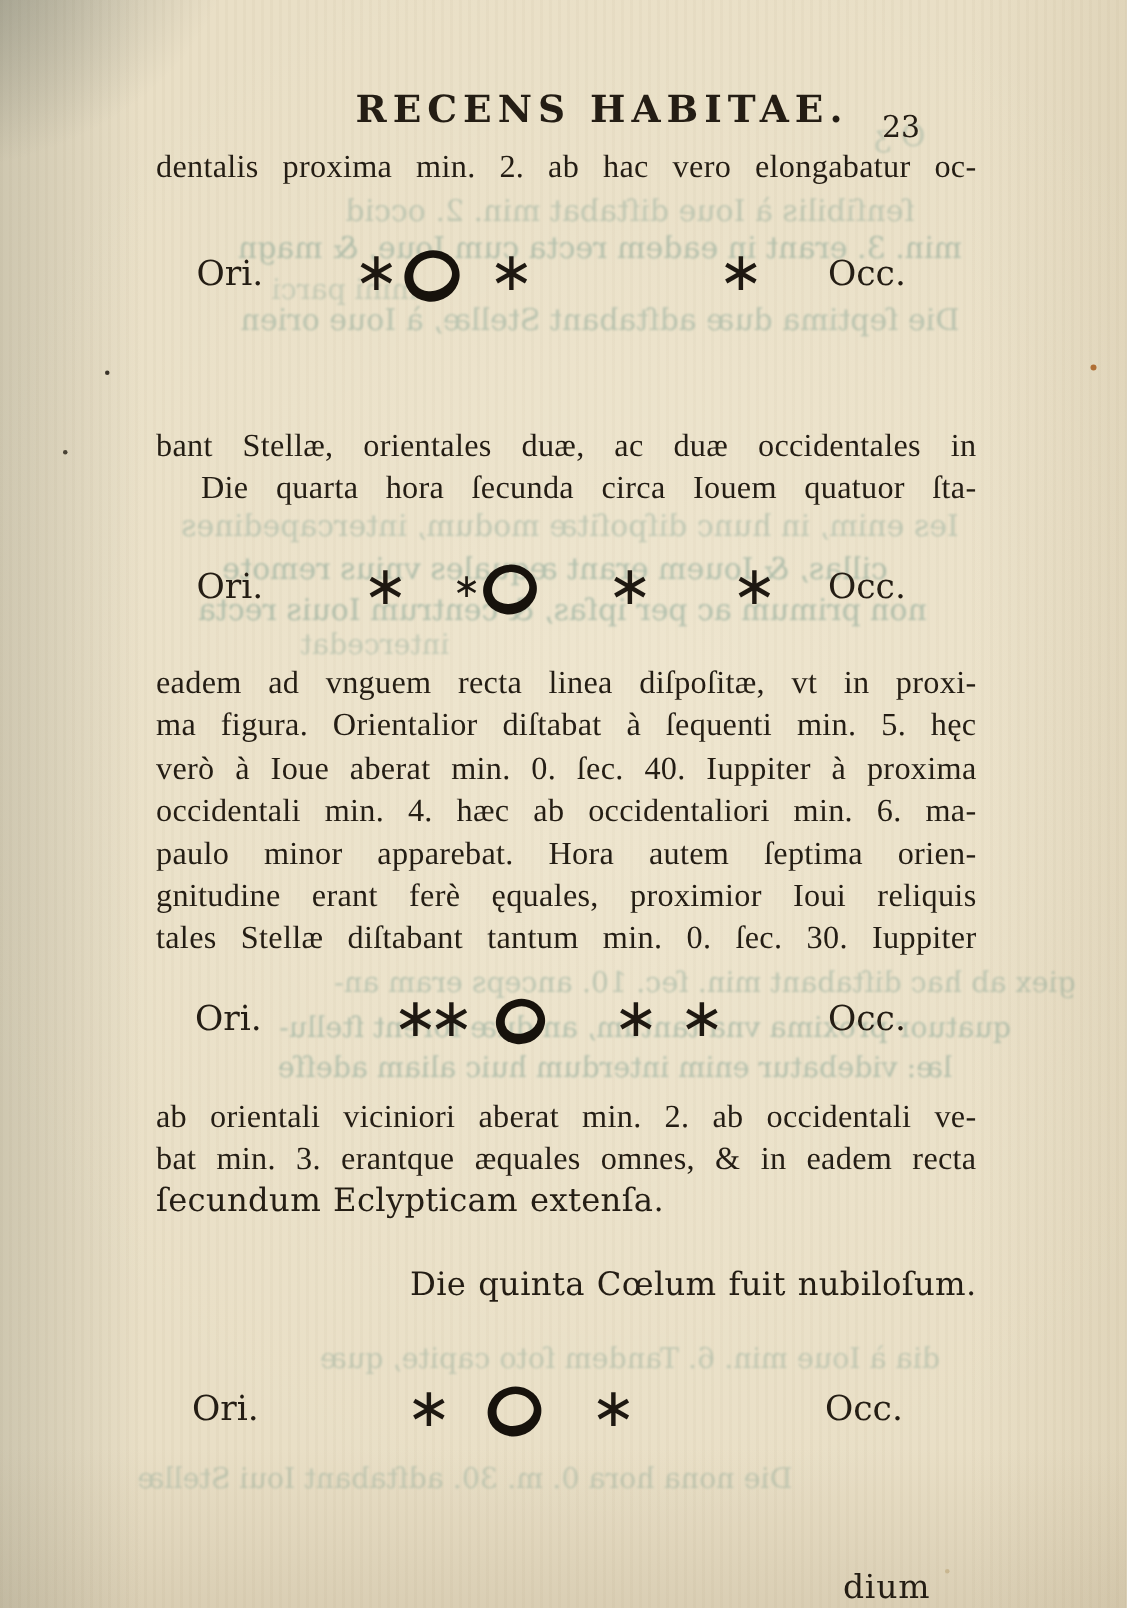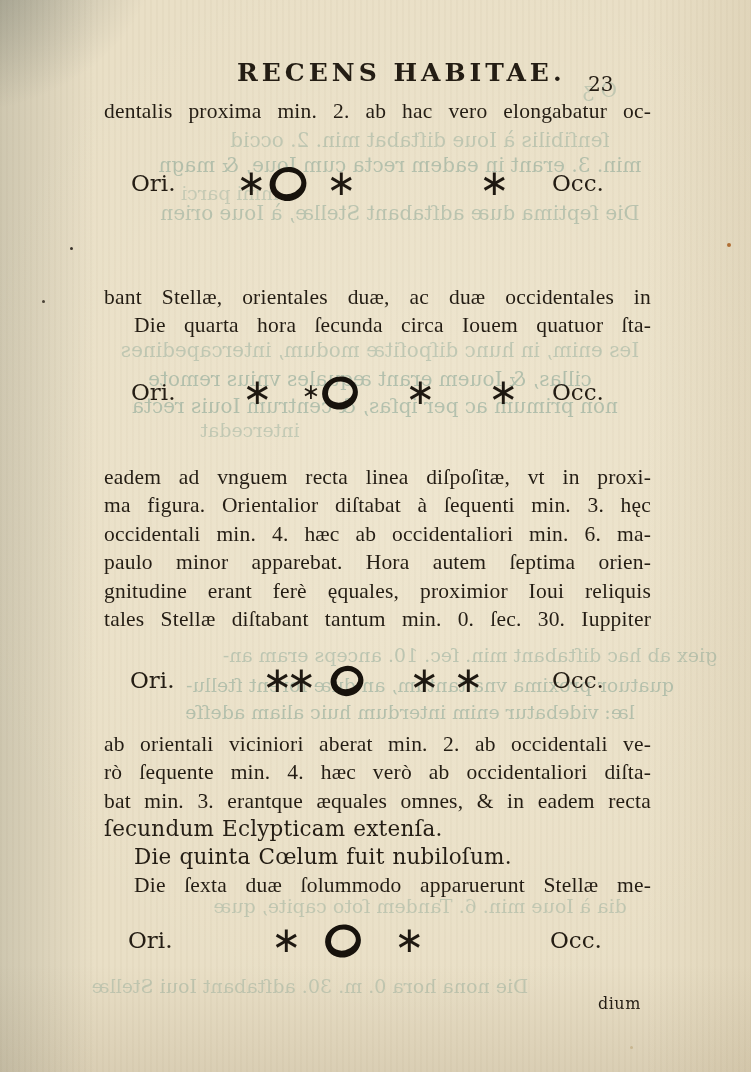--- a/index.html
+++ b/index.html
@@ -15,27 +15,27 @@
       linear-gradient(90deg, rgba(0,0,0,0) 86%, rgba(146,124,82,0.10) 100%),
       linear-gradient(180deg, rgba(0,0,0,0) 90%, rgba(125,104,70,0.14) 100%),
       radial-gradient(ellipse 600px 700px at 55% 45%, rgba(255,250,235,0.25), rgba(0,0,0,0) 80%),
       repeating-linear-gradient(90deg, rgba(120,100,60,0.035) 0 2px, rgba(0,0,0,0) 2px 6px);
   }
   
   .para{position:absolute;left:104px;width:547px;font-size:21.5px;
         word-spacing:1px;letter-spacing:0.2px;}
   .tline{height:28.4px;line-height:28.4px;white-space:nowrap;}
   .tline.just{white-space:normal;text-align:justify;text-align-last:justify;font-family:Liberation Serif, serif;}
-  .tline.ind{text-indent:30px;}
+  .tline.ind{text-indent:30px;text-align:right;}
   .header-title{
     position:absolute;left:237px;top:58px;font-size:25px;
     letter-spacing:4px;font-weight:bold;color:#241d14;
   }
   .page-number{position:absolute;left:588px;top:72px;font-size:20px;}
-  .catchword{position:absolute;left:562px;top:994px;font-size:16px;letter-spacing:0.5px;margin-left:36px;}
+  .catchword{position:absolute;left:562px;top:1046px;font-size:22px;letter-spacing:0.5px;}
   
   .diagram{position:absolute;left:0;top:0;width:751px;height:0;}
   .dlabel{position:absolute;transform:translateY(-54%);font-size:23px;
           font-family:"DejaVu Serif","Liberation Serif",serif;}
   .star{
     position:absolute;transform:translate(-50%,-54%);
     font-family:"DejaVu Sans","Liberation Sans",sans-serif;
     color:#1e1811;line-height:1;
   }
   .jupiter{
@@ -84,39 +84,36 @@
 
   <div class="para" style="top:97px">
       <div class="tline just">dentalis proxima min. 2. ab hac vero elongabatur oc-</div>
     </div>
   <div class="para" style="top:225px">
     </div>
   <div class="para" style="top:283px">
       <div class="tline just">bant Stellæ, orientales duæ, ac duæ occidentales in</div>
       <div class="tline just ind">Die quarta hora ſecunda circa Iouem quatuor ſta-</div>
     </div>
-  <div class="para" style="top:463px">
+  <div class="para" style="top:441px">
       <div class="tline just">eadem ad vnguem recta linea diſpoſitæ, vt in proxi-</div>
-      <div class="tline just">ma figura.  Orientalior diſtabat à ſequenti min. 3. hęc</div>
+      <div class="tline just">ma figura.  Orientalior diſtabat à ſequenti min. 5. hęc</div>
+      <div class="tline just">verò à Ioue aberat min. 0. ſec. 40.  Iuppiter à proxima</div>
       <div class="tline just">occidentali min. 4. hæc ab occidentaliori min. 6.  ma-</div>
       <div class="tline just">paulo minor apparebat.  Hora autem ſeptima orien-</div>
       <div class="tline just">gnitudine erant ferè ęquales, proximior Ioui reliquis</div>
       <div class="tline just">tales Stellæ diſtabant tantum min. 0. ſec. 30.  Iuppiter</div>
     </div>
   <div class="para" style="top:730px">
       <div class="tline just">ab orientali viciniori aberat min. 2. ab occidentali ve-</div>
-      <div class="tline just">rò ſequente min. 4. hæc verò ab occidentaliori diſta-</div>
       <div class="tline just">bat min. 3. erantque æquales omnes, &amp; in eadem recta</div>
       <div class="tline">ſecundum Eclypticam extenſa.</div>
     </div>
   <div class="para" style="top:843px">
       <div class="tline ind">Die quinta Cœlum fuit nubiloſum.</div>
-    </div>
-  <div class="para" style="top:871px">
-      <div class="tline just ind">Die ſexta duæ ſolummodo apparuerunt Stellæ me-</div>
     </div>
 
   <div class="diagram">
       <span class="dlabel" style="left: 131px; top: 184px;">Ori.</span>
       <span class="star" style="left: 251px; top: 184px; font-size: 36px;">∗</span>
       <div class="jupiter" style="left: 288px; top: 184px; width: 37px; height: 34px;"></div>
       <span class="star" style="left: 341px; top: 184px; font-size: 36px;">∗</span>
       <span class="star" style="left: 494px; top: 184px; font-size: 36px;">∗</span>
       <span class="dlabel" style="left: 552px; top: 184px;">Occ.</span>
     </div>

